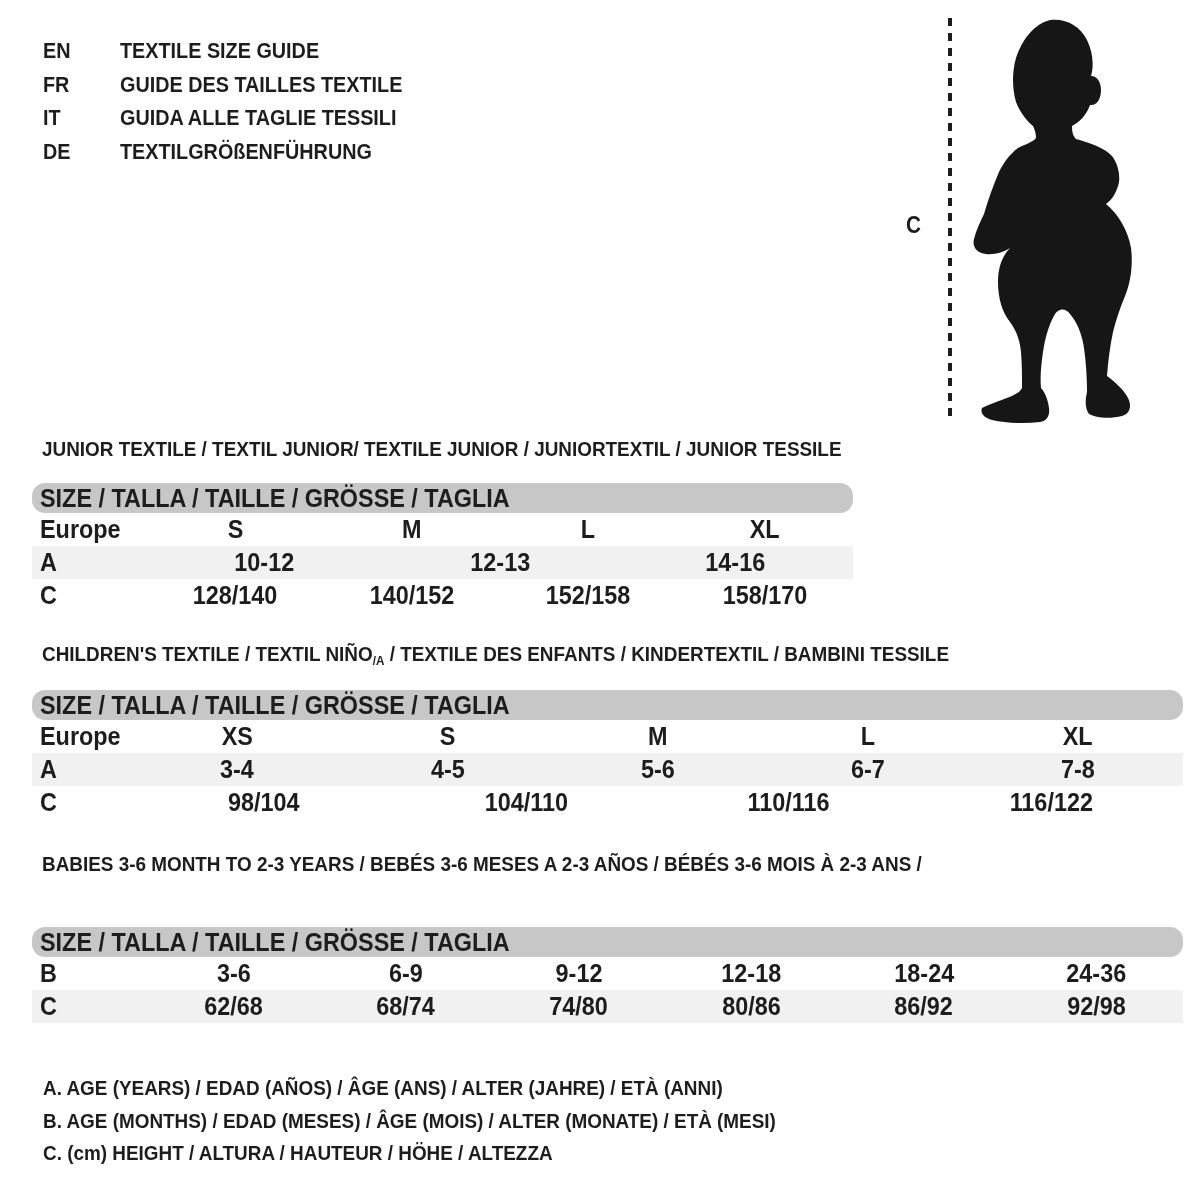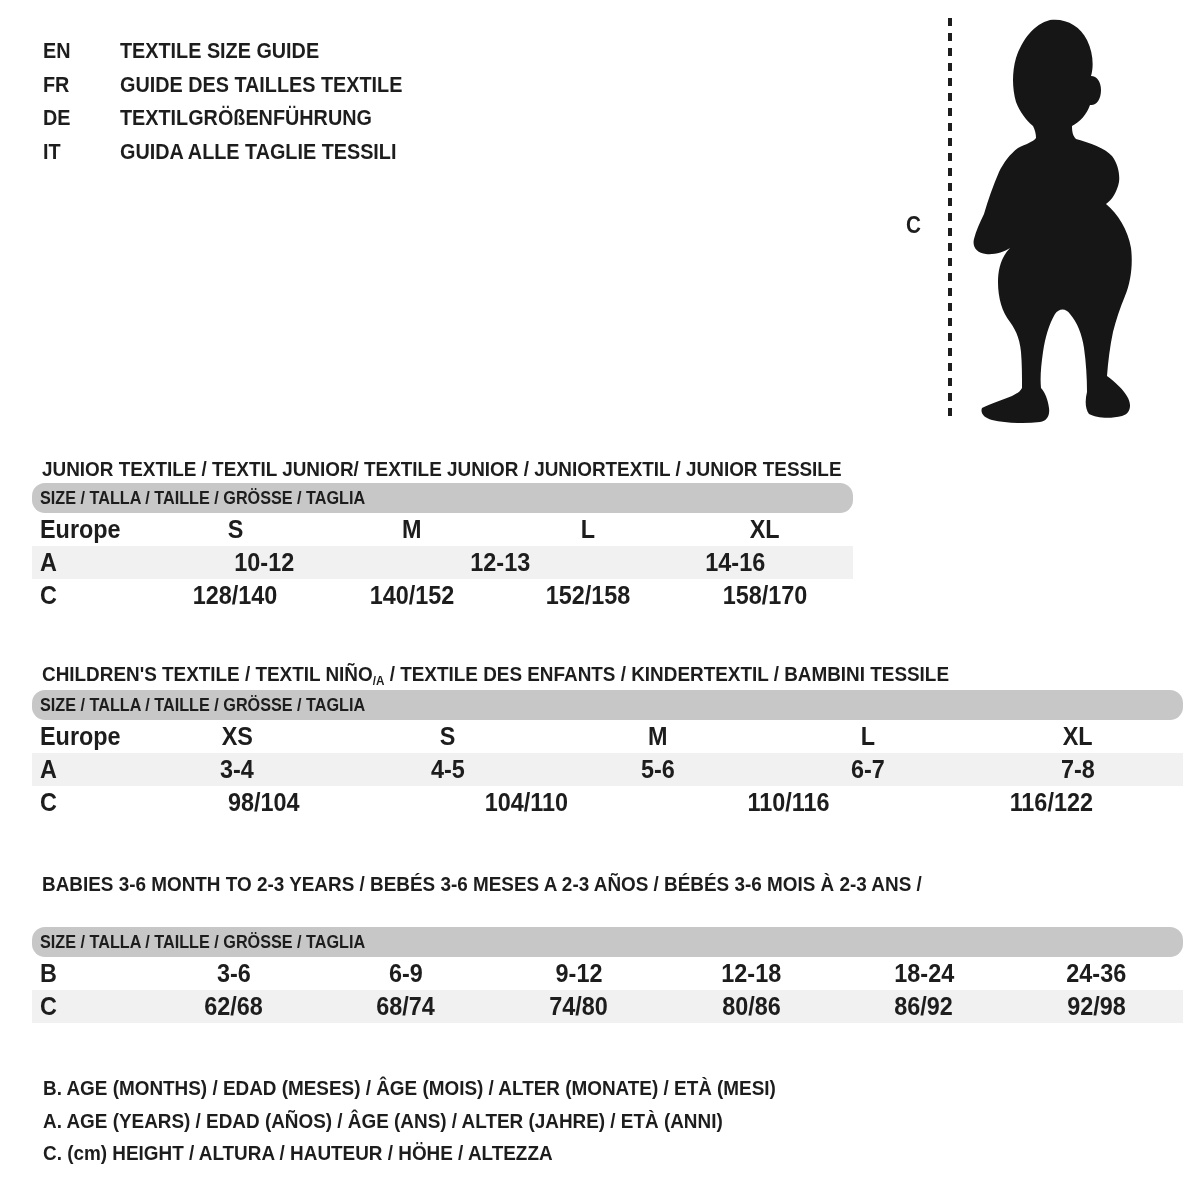--- a/index.html
+++ b/index.html
@@ -18,25 +18,25 @@
   .langs{position:absolute;left:43px;top:34px;font-size:22px;line-height:33.5px;}
   .lang-row{display:flex;}
   .lang-code{width:77px;}
   
   .dashline{position:absolute;left:948px;top:18px;width:4px;height:400px;
     background:repeating-linear-gradient(to bottom,var(--text,#1d1d1d) 0 8px,transparent 8px 15px);}
   .c-label{position:absolute;left:906px;top:212px;font-size:23px;}
   svg.baby{position:absolute;left:960px;top:16px;}
   svg.baby path{fill:var(--silhouette,#161616);}
   
-  .sec-title{position:absolute;left:42px;font-size:21px;line-height:24px;margin-top:20px;}
+  .sec-title{position:absolute;left:42px;font-size:21px;line-height:24px;}
   .sub{font-size:13px;vertical-align:-4px;}
   
   .stable{position:absolute;left:32px;}
-  .size-bar{height:30px;line-height:30px;background:var(--band_dark,#c7c7c7);padding-left:8px;font-size:18px;border-radius:13px;}
+  .size-bar{height:30px;line-height:30px;background:var(--band_dark,#c7c7c7);padding-left:8px;font-size:26px;border-radius:13px;}
   .trow{display:flex;height:33px;line-height:33px;font-size:26px;}
   .trow.band{background:var(--band_light,#f1f1f1);}
   .rlabel{padding-left:8px;box-sizing:border-box;}
   #junior-table .rlabel,#babies-table .rlabel{width:115px;}
   #children-table .rlabel{width:100px;}
   .tcell{flex:1;text-align:center;}
   
   .legend{position:absolute;left:43px;top:1072px;font-size:21px;line-height:32.5px;}
 </style>
 </head>
@@ -47,26 +47,26 @@
   <div class="langs">
     <div class="lang-row">
       <span class="lang-code"><span class="cond">EN</span></span>
       <span class="cond">TEXTILE SIZE GUIDE</span>
     </div>
     <div class="lang-row">
       <span class="lang-code"><span class="cond">FR</span></span>
       <span class="cond">GUIDE DES TAILLES TEXTILE</span>
     </div>
     <div class="lang-row">
+      <span class="lang-code"><span class="cond">IT</span></span>
+      <span class="cond">GUIDA ALLE TAGLIE TESSILI</span>
+    </div>
+    <div class="lang-row">
       <span class="lang-code"><span class="cond">DE</span></span>
       <span class="cond">TEXTILGRÖßENFÜHRUNG</span>
-    </div>
-    <div class="lang-row">
-      <span class="lang-code"><span class="cond">IT</span></span>
-      <span class="cond">GUIDA ALLE TAGLIE TESSILI</span>
     </div>
   </div>
 
   <div class="dashline"></div>
   <div class="c-label">
     <span class="cond">C</span>
   </div>
   <svg class="baby" width="180" height="410" viewBox="0 0 180 410" aria-hidden="true">
     <path d="M90 4
       C106 2 120 10 127 24 C133 36 134 50 131 60
@@ -174,18 +174,18 @@
       <span class="tcell"><span class="condc">62/68</span></span>
       <span class="tcell"><span class="condc">68/74</span></span>
       <span class="tcell"><span class="condc">74/80</span></span>
       <span class="tcell"><span class="condc">80/86</span></span>
       <span class="tcell"><span class="condc">86/92</span></span>
       <span class="tcell"><span class="condc">92/98</span></span>
     </div>
   </div>
 
   <div class="legend">
+    <div><span class="cond">A. AGE (YEARS) / EDAD (AÑOS) / ÂGE (ANS) / ALTER (JAHRE) / ETÀ (ANNI)</span></div>
     <div><span class="cond">B. AGE (MONTHS) / EDAD (MESES) / ÂGE (MOIS) / ALTER (MONATE) / ETÀ (MESI)</span></div>
-    <div><span class="cond">A. AGE (YEARS) / EDAD (AÑOS) / ÂGE (ANS) / ALTER (JAHRE) / ETÀ (ANNI)</span></div>
     <div><span class="cond">C. (cm) HEIGHT / ALTURA / HAUTEUR / HÖHE / ALTEZZA</span></div>
   </div>
 
 </div>
 
 </body></html>

